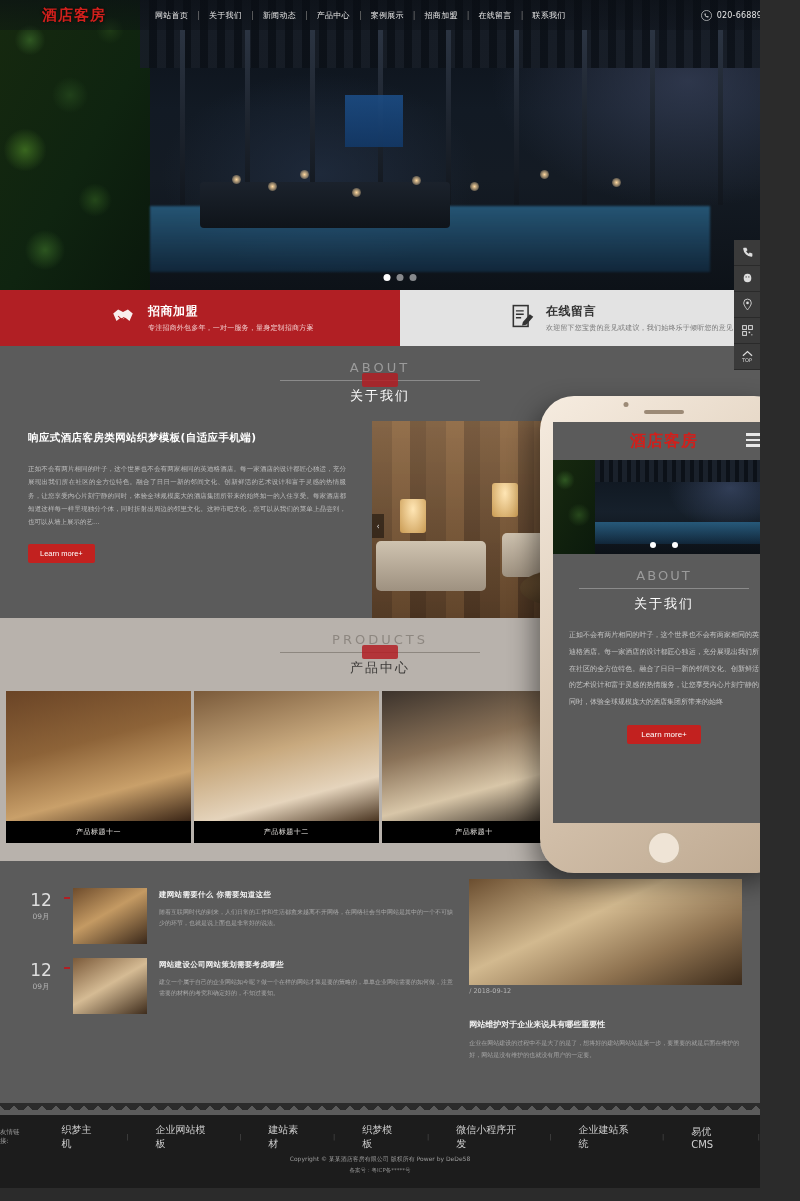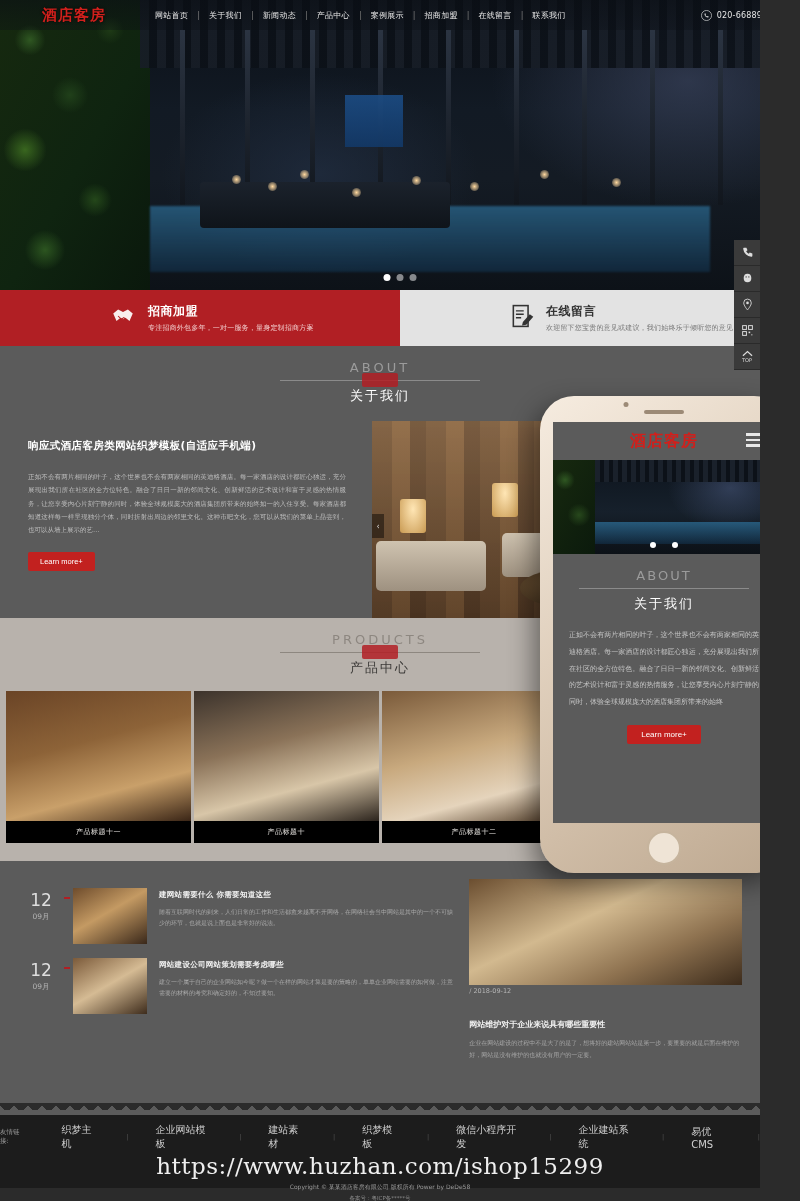--- a/index.html
+++ b/index.html
@@ -117,21 +117,21 @@
   .sec-rule::after {
     content: ""; position: absolute; left: 50%; top: -7px; transform: translateX(-50%);
     width: 36px; height: 14px; background: #b11f24; border-radius: 2px; opacity: .85; z-index: 1;
   }
   .sec-cn {
     font-size: 13px; color: #fff; margin-top: 6px; letter-spacing: 2px; position: relative; z-index: 3;
   }
   .about-body { display: flex; margin-top: 16px; }
   .about-left { width: 390px; padding: 0 26px 0 28px; position: relative; }
   .quote { position: absolute; right: -28px; top: 0; color: #7b7b7b; font-size: 34px; font-family: "DejaVu Serif", serif; }
-  .about-title { color: #fff; font-size: 10.5px; font-weight: bold; letter-spacing: .4px; margin-top: 18px; }
+  .about-title { color: #fff; font-size: 10.5px; font-weight: bold; letter-spacing: .4px; margin-top: 10px; }
   .about-text { color: #bdbdbd; font-size: 6.5px; line-height: 2.05; margin-top: 18px; text-align: justify; }
   .btn-red {
     display: inline-block; background: #c2211f; color: #fff; font-size: 7.5px;
     padding: 5px 12px; margin-top: 14px; border: none; border-radius: 2px; cursor: pointer;
   }
   .about-right { position: relative; width: 410px; height: 210px; overflow: hidden; }
   .room-photo {
     position: absolute; inset: 0;
     background:
       linear-gradient(180deg, rgba(255,225,180,.18), rgba(0,0,0,.25)),
@@ -438,26 +438,26 @@
       <div class="sec-en">PRODUCTS</div>
       <div class="sec-rule"></div>
       <div class="sec-cn">产品中心</div>
     </div>
     <div class="prod-grid">
       <div class="prod-card">
         <div class="prod-img p1"></div>
         <div class="prod-cap">产品标题十一</div>
       </div>
       <div class="prod-card">
+        <div class="prod-img p2"></div>
+        <div class="prod-cap">产品标题十二</div>
+      </div>
+      <div class="prod-card">
         <div class="prod-img p3"></div>
         <div class="prod-cap">产品标题十</div>
-      </div>
-      <div class="prod-card">
-        <div class="prod-img p2"></div>
-        <div class="prod-cap">产品标题十二</div>
       </div>
       <div class="prod-card">
         <div class="prod-img p4"></div>
         <div class="prod-cap">产品标题九</div>
       </div>
     </div>
   </div>
 
   <div class="news">
     <div class="news-left">
@@ -511,21 +511,20 @@
       <span class="fs">|</span>
       <a>织梦模板</a>
       <span class="fs">|</span>
       <a>微信小程序开发</a>
       <span class="fs">|</span>
       <a>企业建站系统</a>
       <span class="fs">|</span>
       <a>易优CMS</a>
       <span class="fs">|</span>
     </div>
-    <div class="watermark">https://www.huzhan.com/ishop15299</div>
     <div class="copy">Copyright © 某某酒店客房有限公司 版权所有 Power by DeDe58</div>
     <div class="icp">备案号：粤ICP备*****号</div>
   </div>
 
   <div class="phone">
     <div class="phone-cam"></div>
     <div class="phone-speaker"></div>
     <div class="phone-screen">
       <div class="ph-nav">
         <div class="ph-logo">酒店客房</div>

